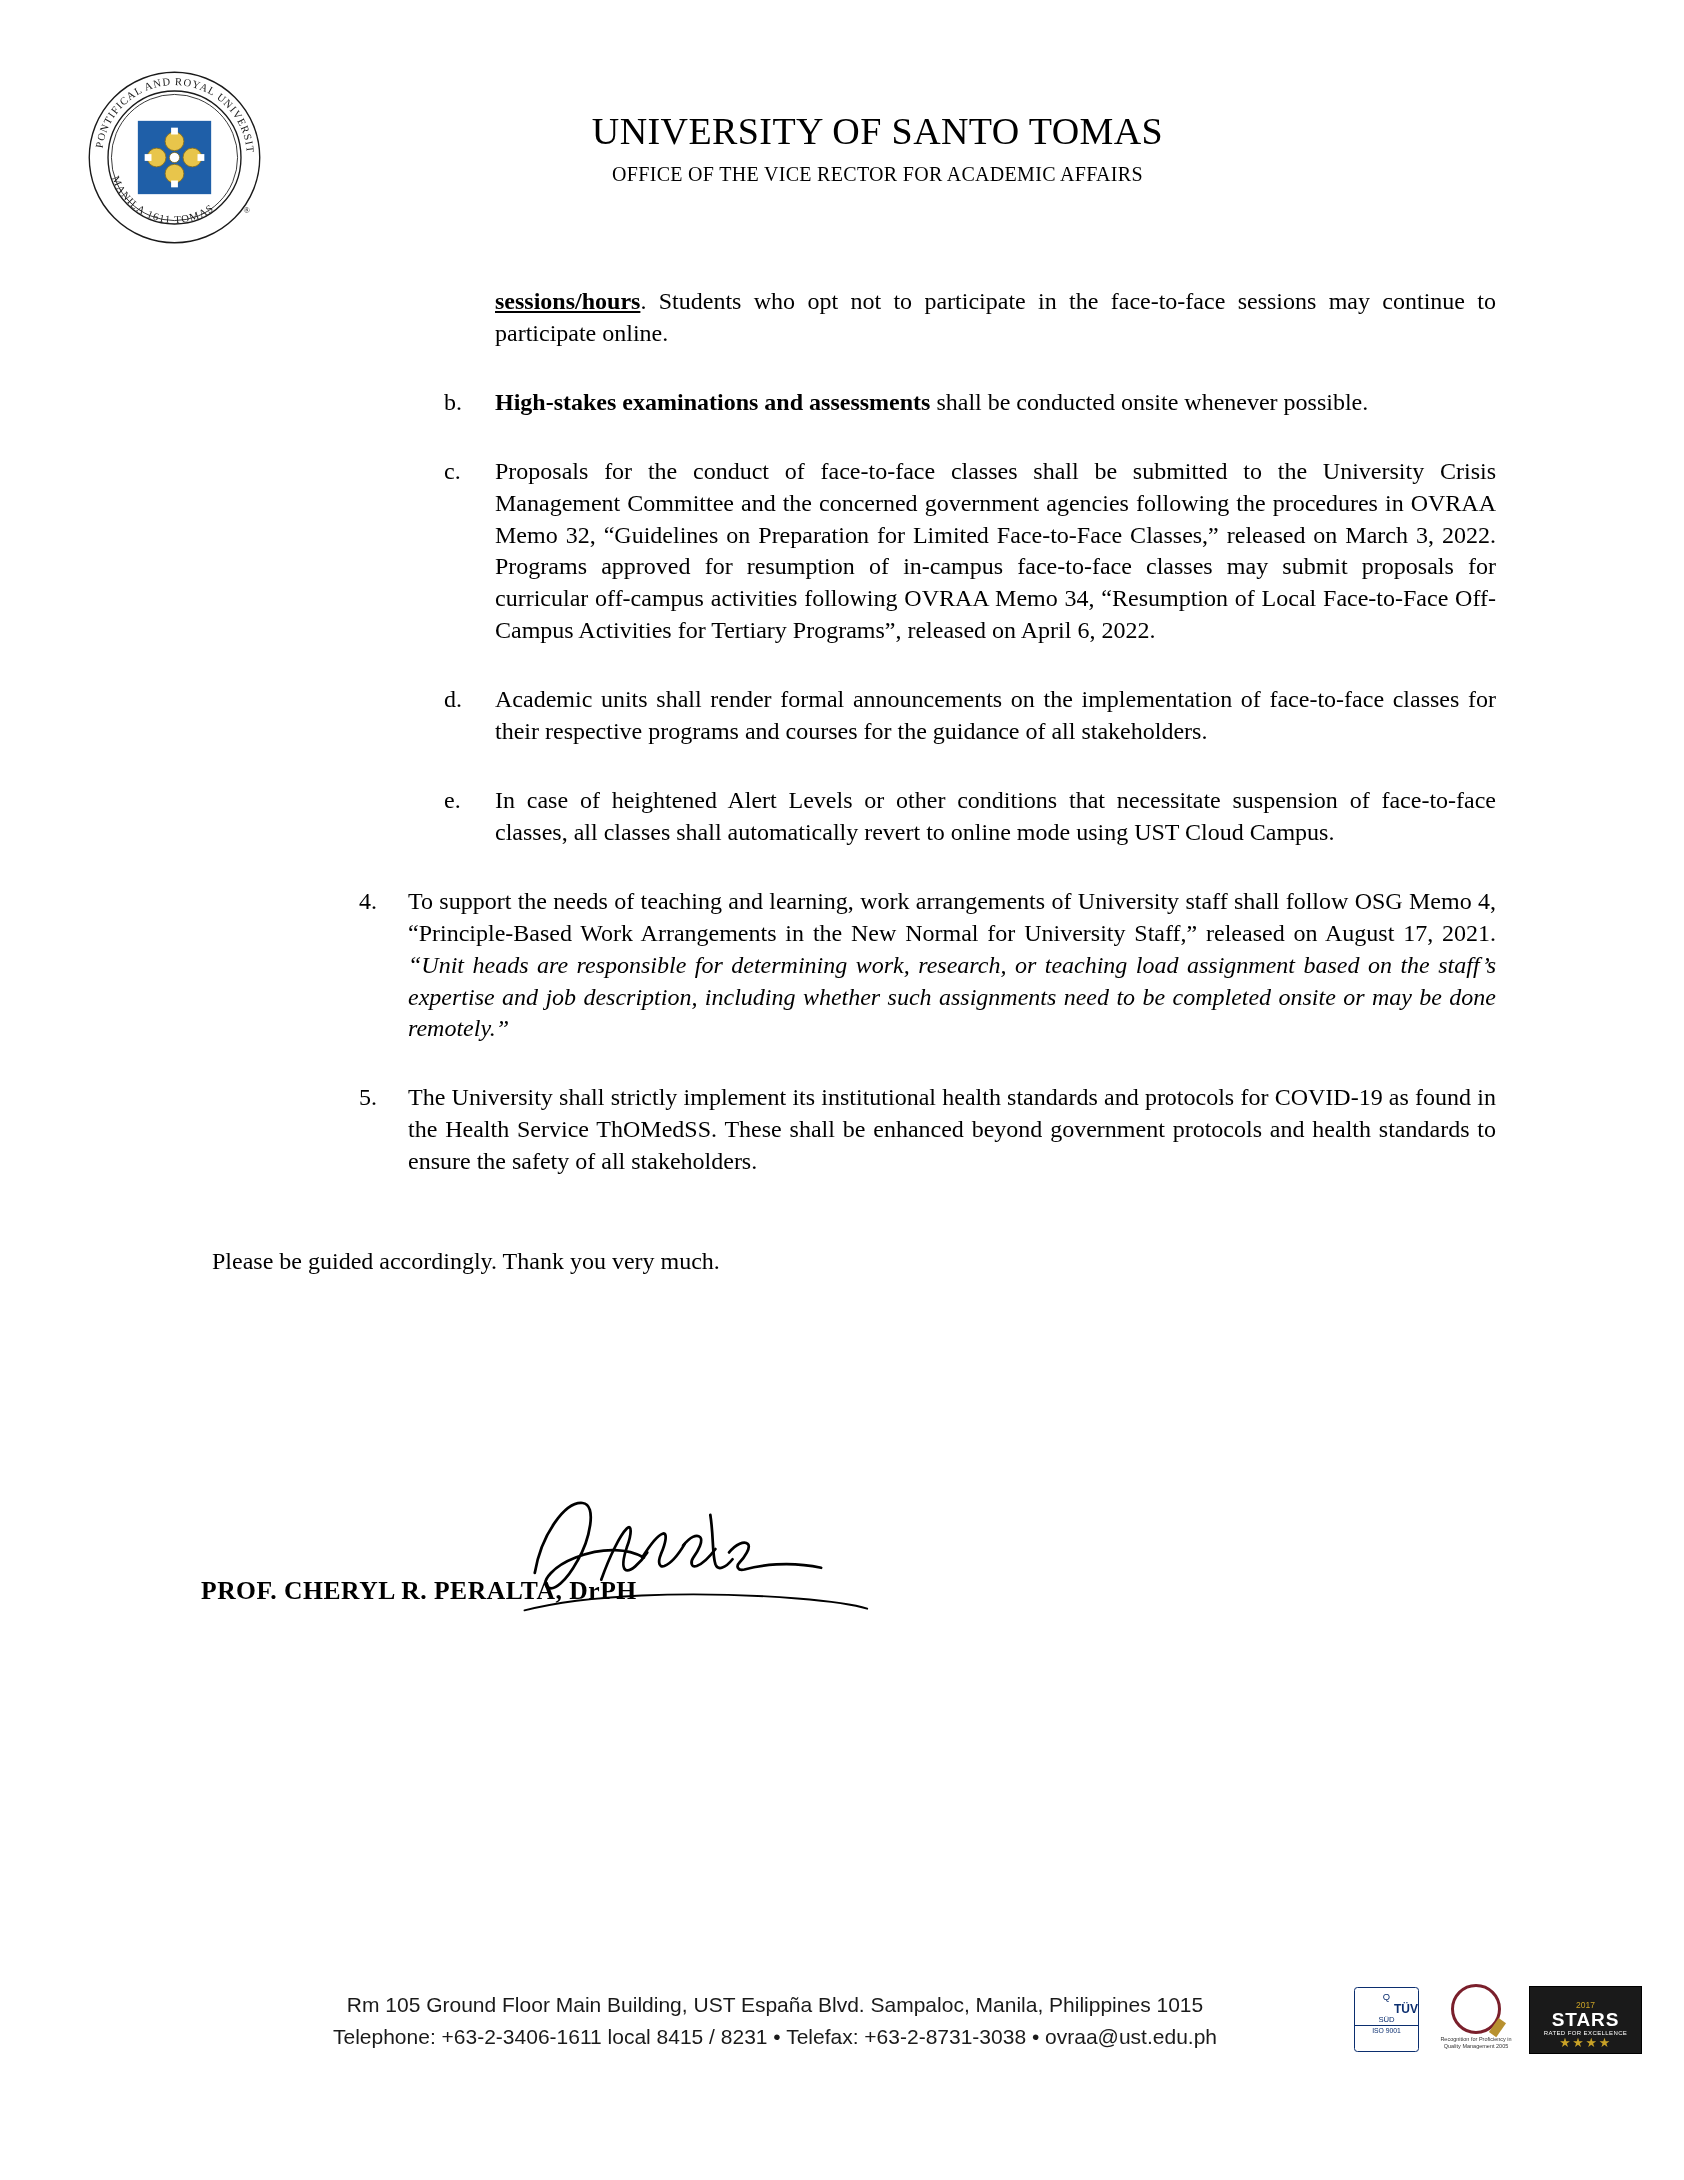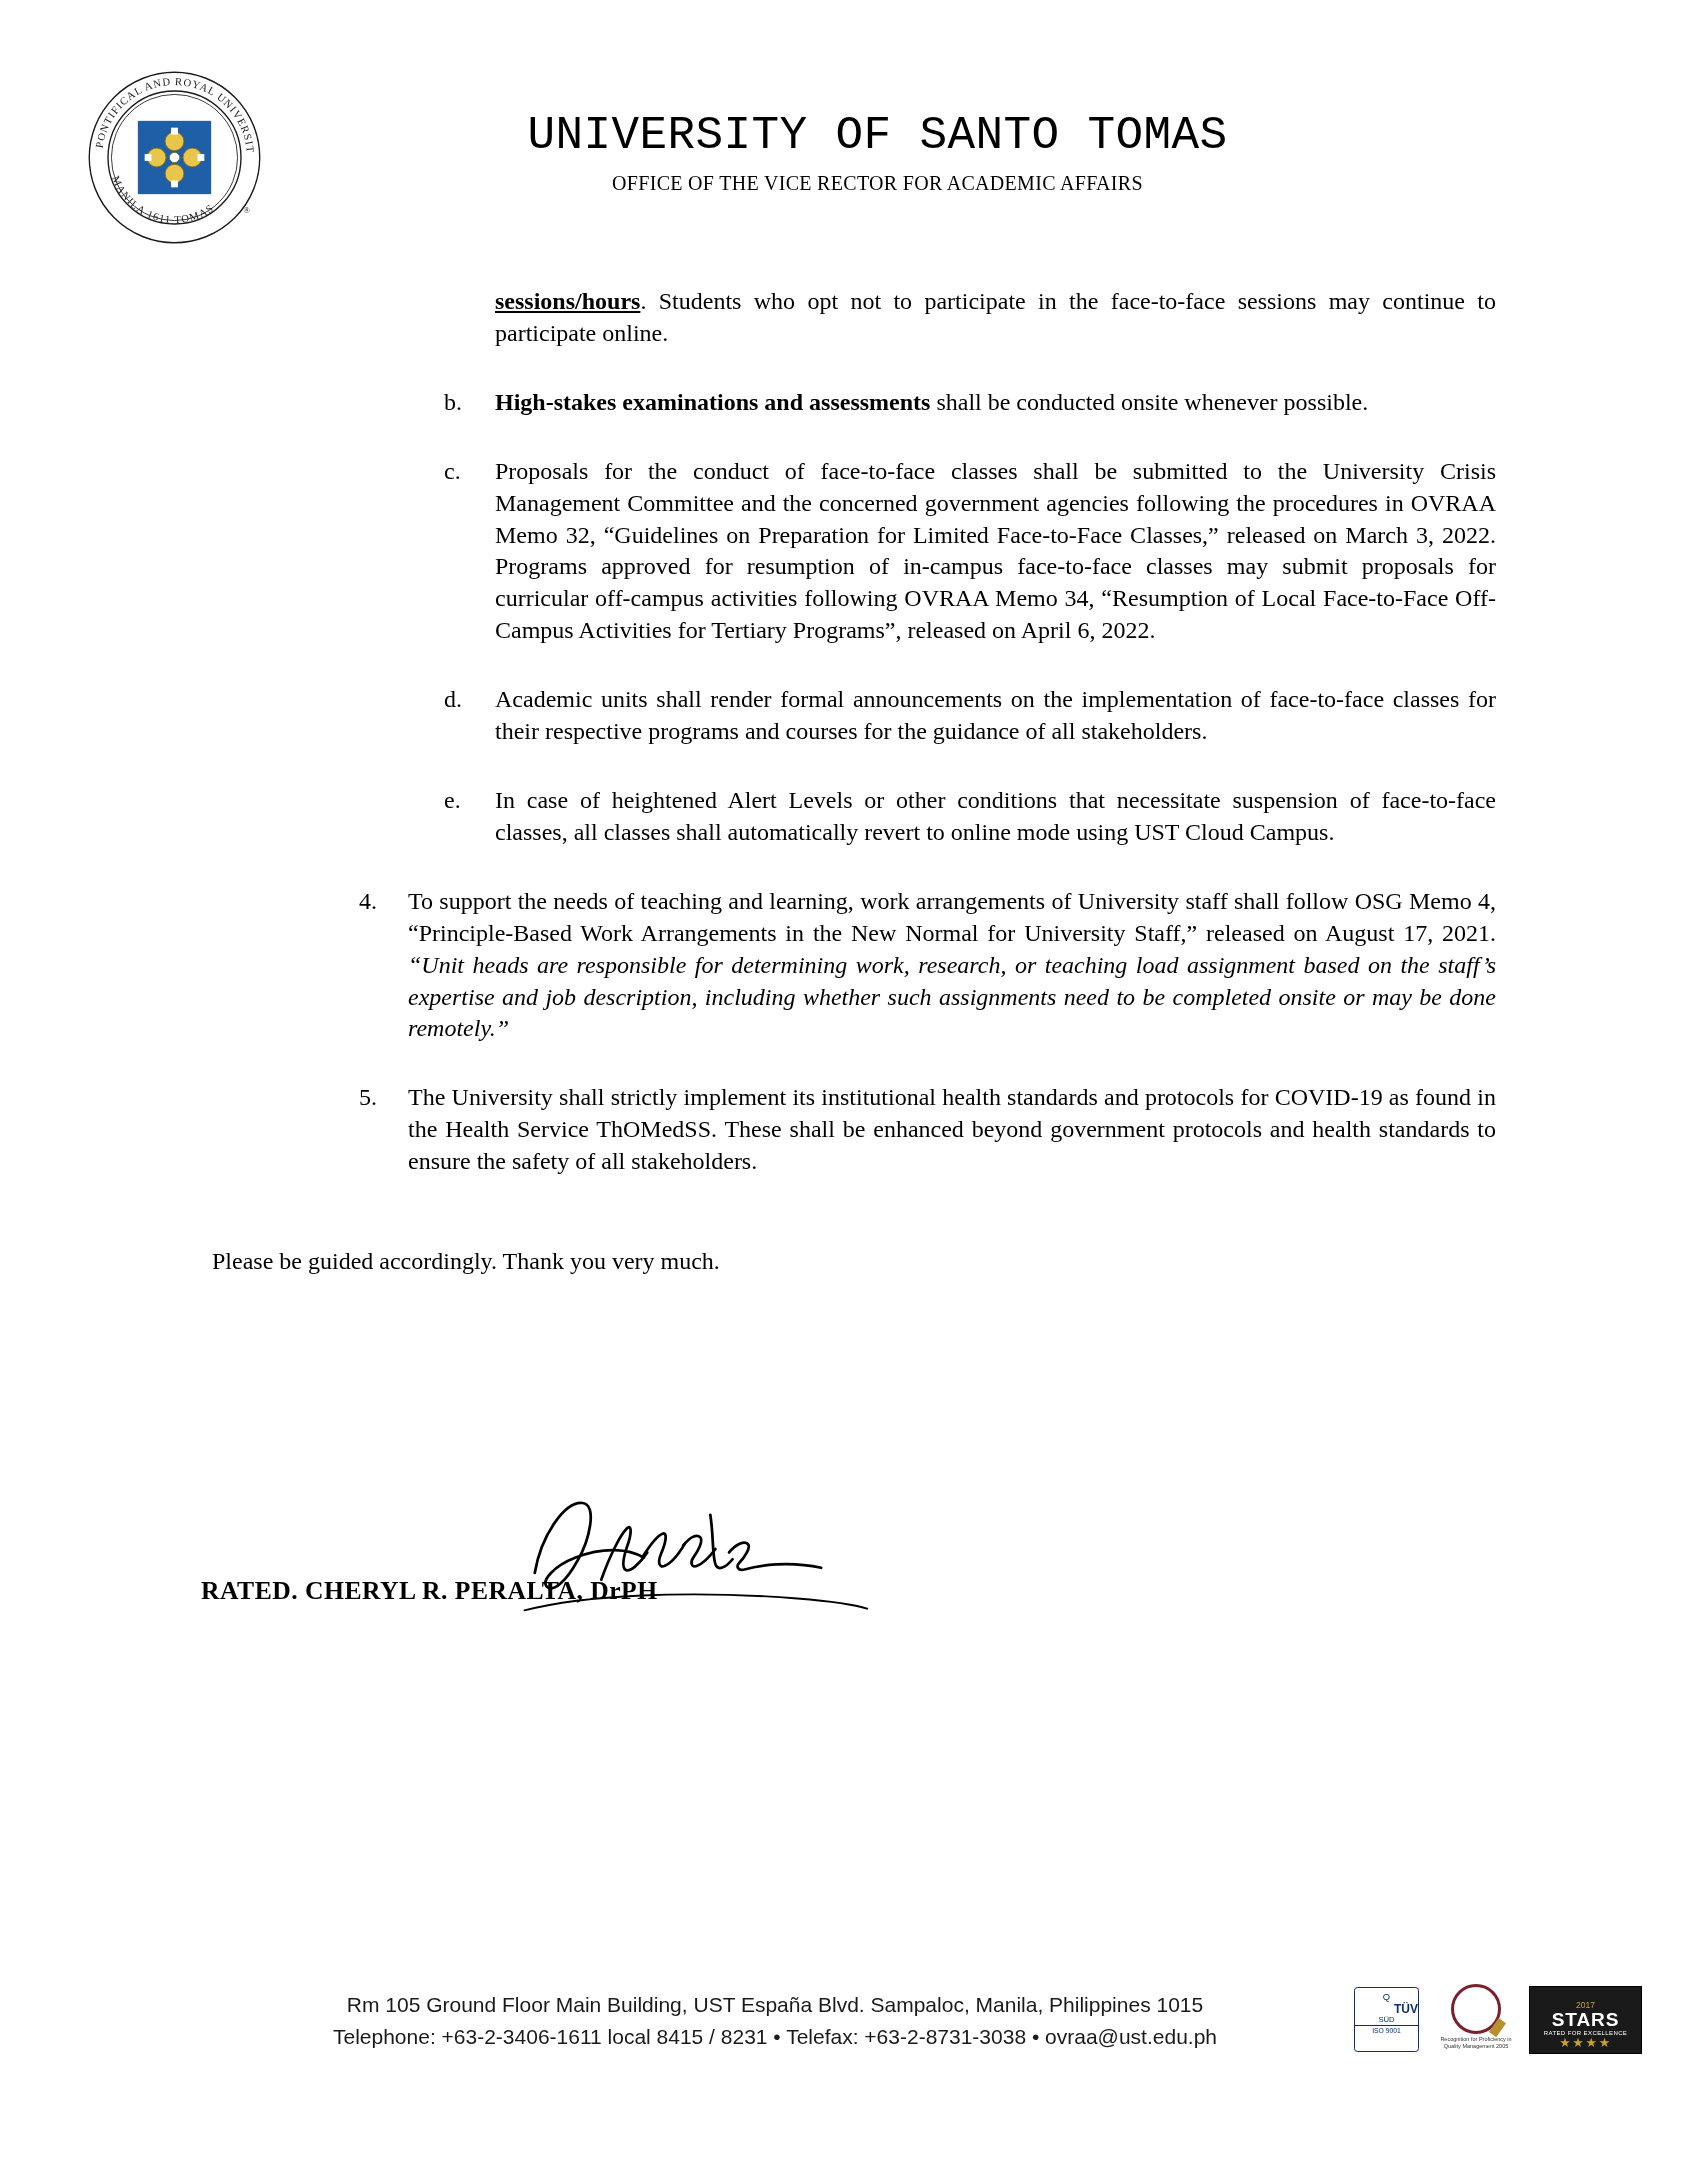--- a/index.html
+++ b/index.html
@@ -32,22 +32,22 @@
   }
 
   .header-block {
     position: absolute;
     left: 281px;
     top: 111px;
     width: 1193px;
     text-align: center;
   }
   .uni-title {
-    font-family: Liberation Mono, monospace;
-    font-size: 46px;
+    font-family: Liberation Serif, serif;
+    font-size: 38px;
     letter-spacing: 0.4px;
     line-height: 1.1;
   }
   .office-title {
     font-family: "Liberation Serif", serif;
     font-size: 20px;
     letter-spacing: 0.3px;
     margin-top: 10.2px;
   }
 
@@ -344,21 +344,21 @@
           <path d="M148,78 C158,62 166,52 172,50 C178,48 176,60 170,74 C166,84 168,90 174,88 C182,85 192,72 198,62"></path>
           <path d="M196,64 C204,54 212,50 216,54 C220,58 214,70 208,78 C204,84 206,90 212,88 C220,85 228,76 234,68"></path>
           <path d="M228,28 C232,54 230,74 234,86 C237,94 246,90 254,80"></path>
           <path d="M250,72 C258,62 268,58 272,62 C276,66 268,78 262,84 C258,88 260,94 268,92 C286,87 320,82 358,90"></path>
         </g>
         <g fill="none" stroke="#000000" stroke-width="2.2" stroke-linecap="round">
           <path d="M10,140 C80,122 200,116 330,126 C380,130 400,134 412,138"></path>
         </g>
       </svg>
     </div>
-    <div class="sig-name">RATED. CHERYL R. PERALTA, DrPH</div>
+    <div class="sig-name">PROF. CHERYL R. PERALTA, DrPH</div>
   </div>
 
   <div class="footer">
     <div class="footer-text">
       <div>Rm 105 Ground Floor Main Building, UST España Blvd. Sampaloc, Manila, Philippines 1015</div>
       <div>Telephone: +63-2-3406-1611 local 8415 / 8231 • Telefax: +63-2-8731-3038 • ovraa@ust.edu.ph</div>
     </div>
 
     <div class="footer-logos">
 

